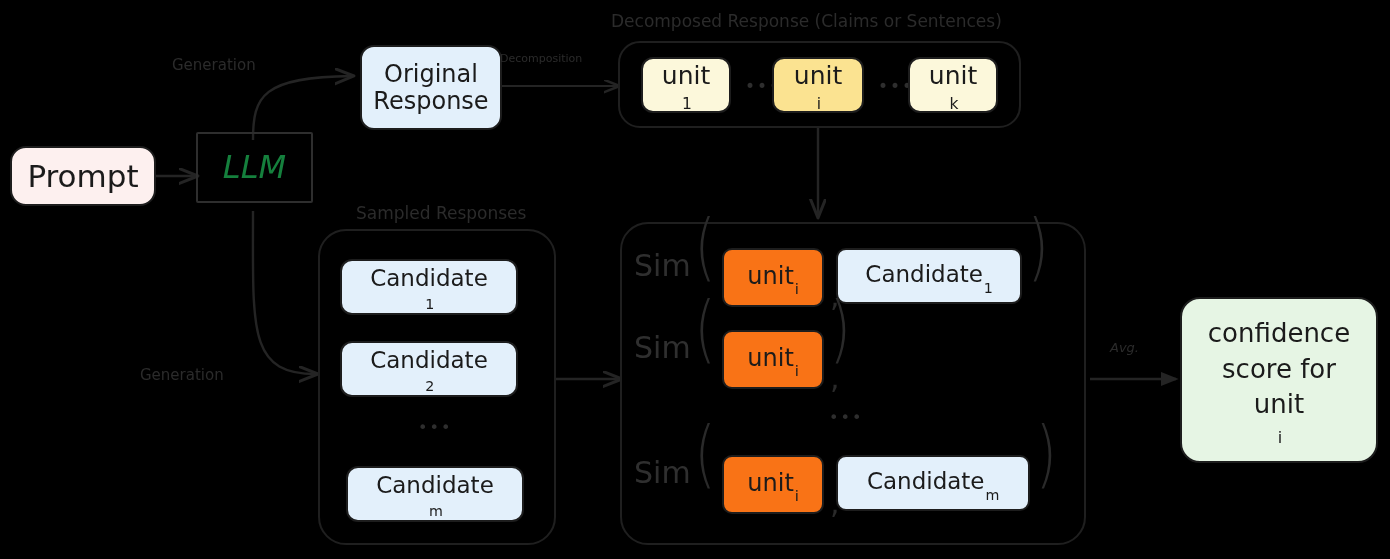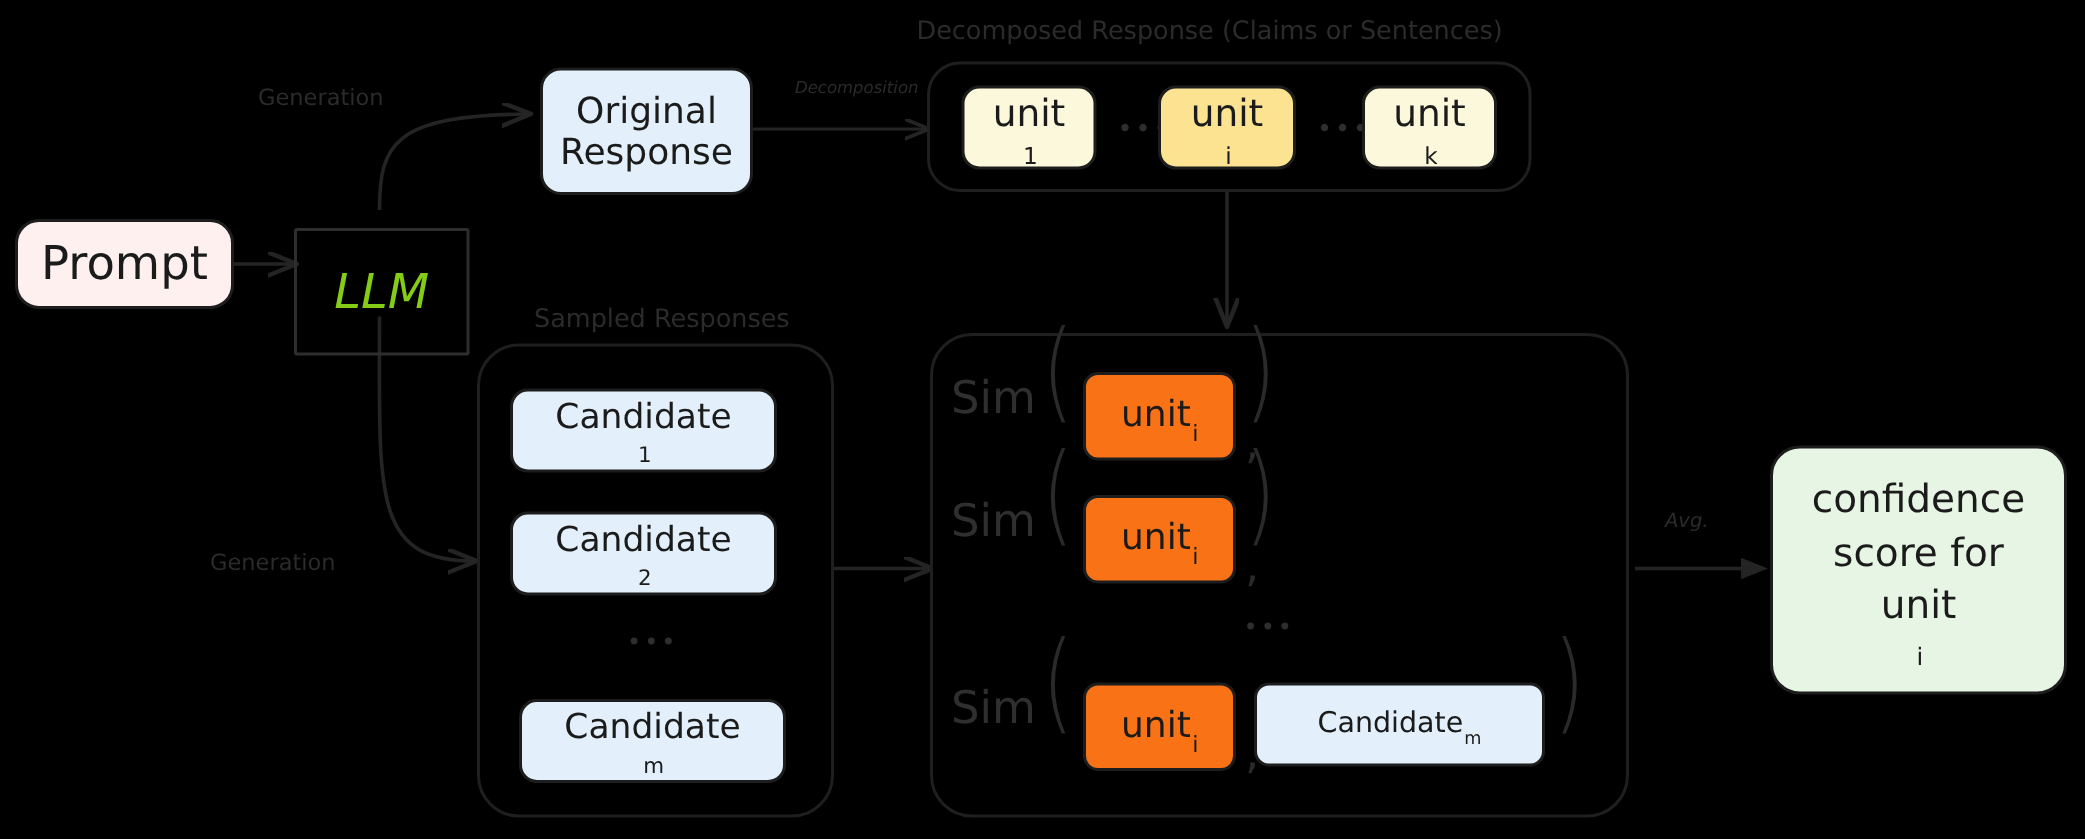--- a/index.html
+++ b/index.html
@@ -79,34 +79,34 @@
 
     <path d="M556,379 L620,379" stroke="#242424" stroke-width="2.4" fill="none" marker-end="url(#ah)"></path>
 
     <path d="M1090,379 L1176,379" stroke="#242424" stroke-width="2.4" fill="none" marker-end="url(#ahf)"></path>
   </svg>
 
   <div class="node fill-pink" style="left:10px;top:146px;width:146px;height:60px;border-radius:16px;font-size:31px;">
     <span>Prompt</span>
   </div>
 
-  <div class="node fill-none" style="left:196px;top:152px;width:117px;height:85px;border-radius:2px;
-              font-size:32px;font-style:italic;color:#84cc16;border-color:#2e2e2e;">
+  <div class="node fill-none" style="left:196px;top:132px;width:117px;height:71px;border-radius:2px;
+              font-size:32px;font-style:italic;color:#15803d;border-color:#2e2e2e;">
     <span>LLM</span>
   </div>
 
   <div class="node fill-blue" style="left:360px;top:45px;width:142px;height:85px;border-radius:14px;font-size:24px;
               flex-direction:column;">
     <span>Original</span>
     <span>Response</span>
   </div>
 
   <div class="label mid" style="left:172px;top:56px;">Generation</div>
   <div class="label mid" style="left:140px;top:366px;">Generation</div>
-  <div class="label small" style="left:530px;top:52px;font-style:italic;">Decomposition</div>
+  <div class="label small" style="left:500px;top:52px;">Decomposition</div>
   <div class="label small" style="left:1110px;top:340px;font-size:13px;font-style:italic;">Avg.</div>
 
   <div class="label big" style="left:611px;top:11px;">Decomposed Response (Claims or Sentences)</div>
   <div class="group" style="left:618px;top:41px;width:403px;height:87px;border-radius:22px;"></div>
 
   <div class="node fill-yellowlt" style="left:641px;top:57px;width:90px;height:56px;font-size:25px;">
     <span>
         <span>unit</span>
         <span class="sub">1</span>
       </span>
@@ -151,20 +151,23 @@
 
   <div class="group" style="left:620px;top:222px;width:466px;height:323px;border-radius:28px;"></div>
 
   <div class="simrow" style="left:634px;top:248px;width:440px;height:55px;">
     <span class="simtxt">Sim</span>
     <span class="paren">(</span>
     <span class="chipY" style="width:98px;height:55px;font-size:24px;margin-left:4px;">
       <span><span>unit</span><span class="sub">i</span></span>
     </span>
     <span class="comma" style="left:196px;top:30px;">,</span>
+    <span class="chipB" style="width:182px;height:52px;font-size:23px;margin-left:12px;">
+      <span><span>Candidate</span><span class="sub">1</span></span>
+    </span>
     <span class="paren" style="margin-left:6px;">)</span>
   </div>
 
   <div class="simrow" style="left:634px;top:330px;width:440px;height:55px;">
     <span class="simtxt">Sim</span>
     <span class="paren">(</span>
     <span class="chipY" style="width:98px;height:55px;font-size:24px;margin-left:4px;">
       <span><span>unit</span><span class="sub">i</span></span>
     </span>
     <span class="comma" style="left:196px;top:30px;">,</span>
@@ -173,21 +176,21 @@
 
   <div class="dots" style="left:829px;top:410px;font-size:16px;">•••</div>
 
   <div class="simrow" style="left:634px;top:455px;width:440px;height:55px;">
     <span class="simtxt">Sim</span>
     <span class="paren">(</span>
     <span class="chipY" style="width:98px;height:55px;font-size:24px;margin-left:4px;">
       <span><span>unit</span><span class="sub">i</span></span>
     </span>
     <span class="comma" style="left:196px;top:30px;">,</span>
-    <span class="chipB" style="width:190px;height:52px;font-size:19px;margin-left:12px;">
+    <span class="chipB" style="width:190px;height:52px;font-size:23px;margin-left:12px;">
       <span><span>Candidate</span><span class="sub">m</span></span>
     </span>
     <span class="paren" style="margin-left:6px;">)</span>
   </div>
 
   <div class="node fill-green" style="left:1180px;top:297px;width:198px;height:166px;border-radius:20px;
               font-size:26px;flex-direction:column;line-height:1.35;">
     <span>confidence</span>
     <span>score for</span>
     <span>

